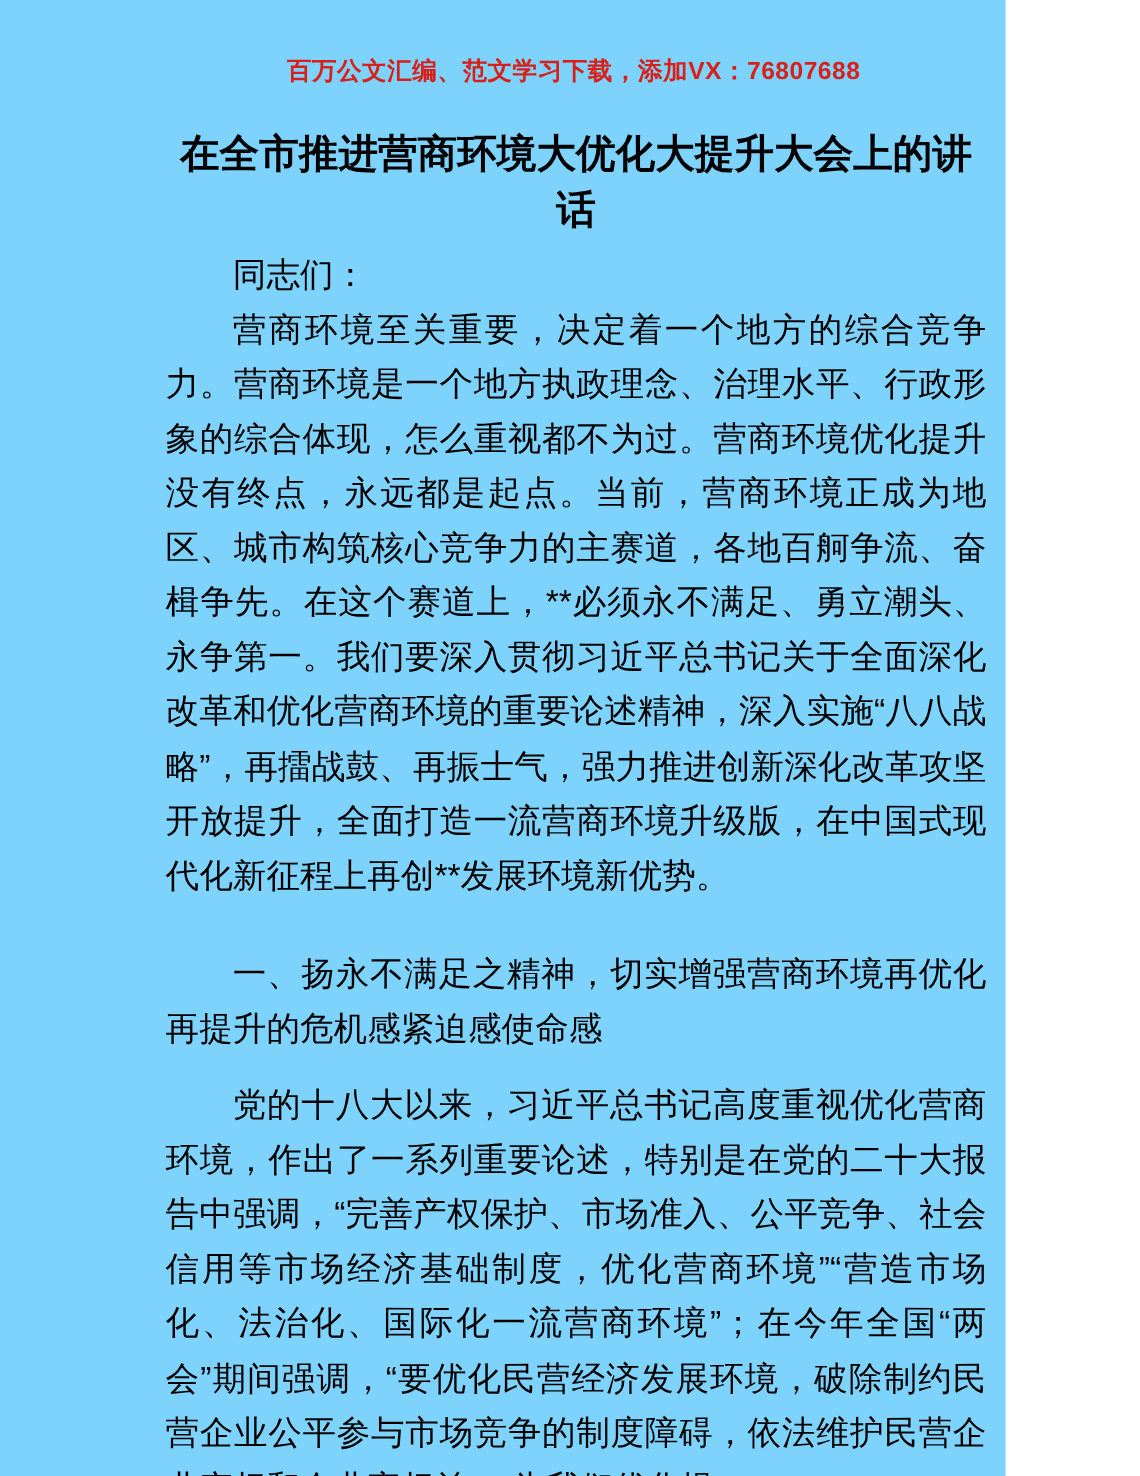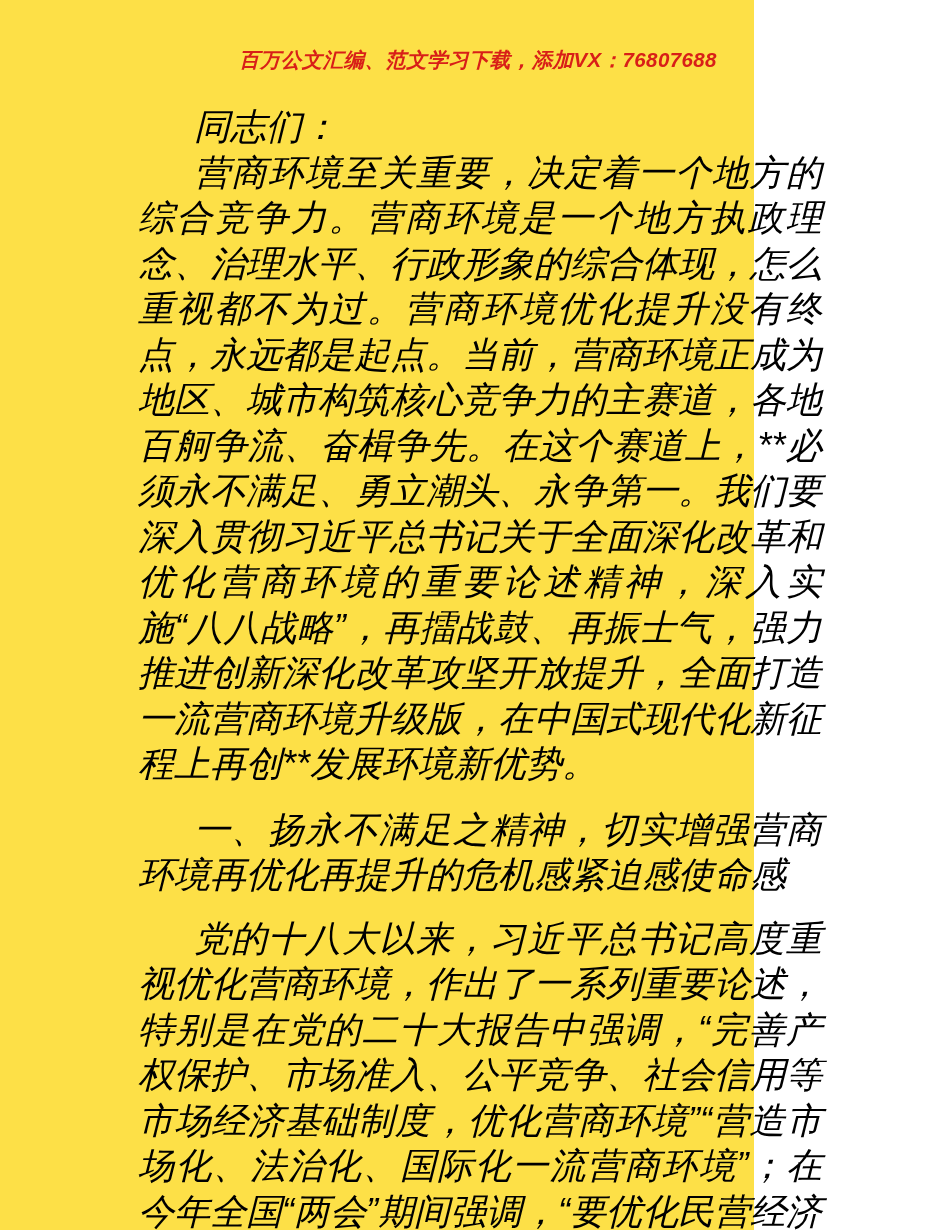--- a/index.html
+++ b/index.html
@@ -10,25 +10,24 @@
     width: 950px;
     height: 1230px;
     background: #ffffff;
     font-family: "Liberation Sans", "DejaVu Sans", sans-serif;
     overflow: hidden;
     -webkit-font-smoothing: antialiased;
   }
 
   .page {
     position: relative;
-    width: 754px;
+    width: 838px;
     height: 1230px;
-    background: #fde047;
+    background: #7dd3fc;
     box-sizing: border-box;
-    font-style: italic;
   }
 
   
   .promo-header {
     position: absolute;
     top: 46px;
     left: 0;
     width: 950px;
     text-align: center;
     font-size: 20.5px;
@@ -54,38 +53,38 @@
     line-height: 47px;
     font-weight: 700;
     color: #000000;
     text-align: center;
     letter-spacing: 0px;
     margin: 0 0 8px 0;
     padding: 0 4px;
   }
 
   .para {
-    font-size: 36px;
+    font-size: 28px;
     line-height: 45.5px;
     color: #000000;
     text-align: justify;
     text-justify: inter-ideograph;
     text-align-last: left;
     margin: 0;
     padding: 0;
     text-indent: 56px;
     letter-spacing: 0px;
     word-break: break-all;
   }
 
   .para.spaced {
   }
 
   .para.heading-para {
-    margin-top: 20px;
+    margin-top: 37px;
   }
 
   .para.tight {
     margin-top: 18px;
   }
 
   
   .para.greeting {
     text-align: left;
     margin-top: 0;
@@ -93,20 +92,21 @@
 </style>
 </head>
 <body>
 
 <div class="page">
 
   <div class="promo-header">百万公文汇编、范文学习下载，添加VX：76807688</div>
 
   <div class="doc">
 
+    <h1 class="doc-title">在全市推进营商环境大优化大提升大会上的讲话</h1>
 
     <p class="para greeting">同志们：</p>
 
     <p class="para spaced">营商环境至关重要，决定着一个地方的综合竞争力。营商环境是一个地方执政理念、治理水平、行政形象的综合体现，怎么重视都不为过。营商环境优化提升没有终点，永远都是起点。当前，营商环境正成为地区、城市构筑核心竞争力的主赛道，各地百舸争流、奋楫争先。在这个赛道上，**必须永不满足、勇立潮头、永争第一。我们要深入贯彻习近平总书记关于全面深化改革和优化营商环境的重要论述精神，深入实施“八八战略”，再擂战鼓、再振士气，强力推进创新深化改革攻坚开放提升，全面打造一流营商环境升级版，在中国式现代化新征程上再创**发展环境新优势。</p>
 
     <p class="para heading-para">一、扬永不满足之精神，切实增强营商环境再优化再提升的危机感紧迫感使命感</p>
 
     <p class="para tight">党的十八大以来，习近平总书记高度重视优化营商环境，作出了一系列重要论述，特别是在党的二十大报告中强调，“完善产权保护、市场准入、公平竞争、社会信用等市场经济基础制度，优化营商环境”“营造市场化、法治化、国际化一流营商环境”；在今年全国“两会”期间强调，“要优化民营经济发展环境，破除制约民营企业公平参与市场竞争的制度障碍，依法维护民营企业产权和企业家权益”，为我们优化提</p>
 
   </div>

